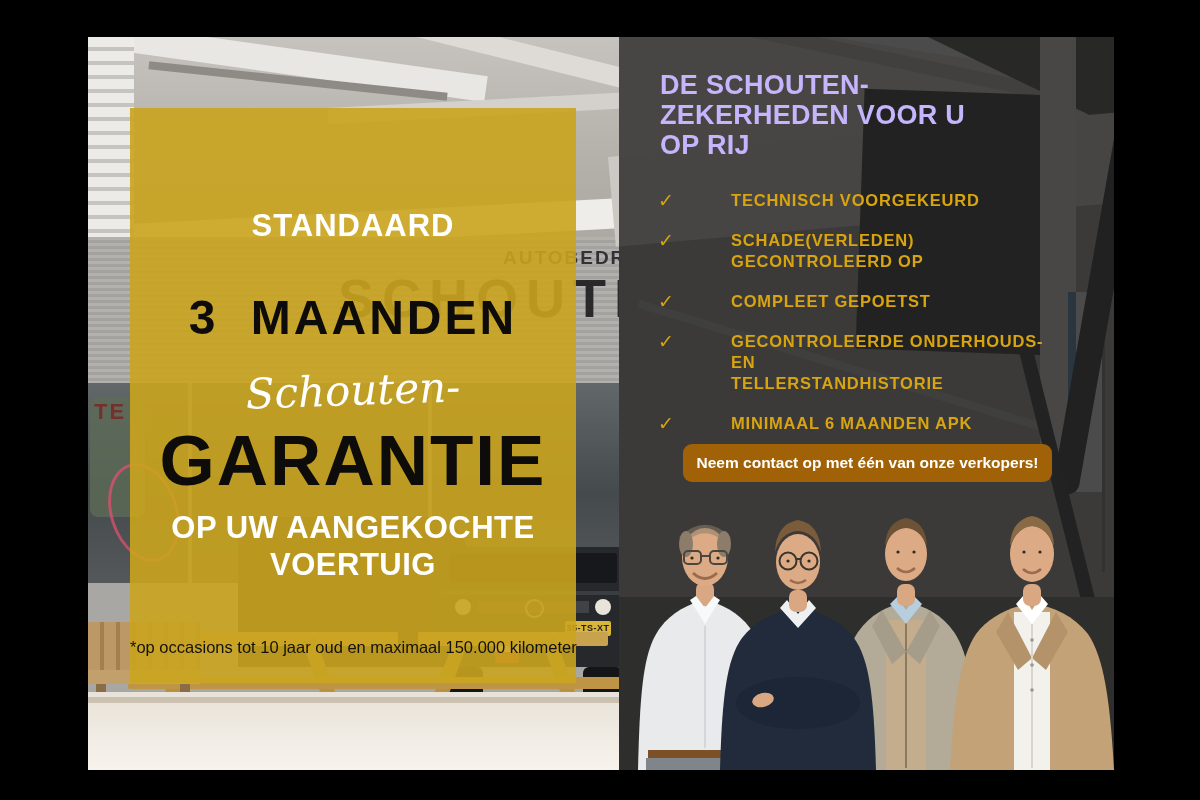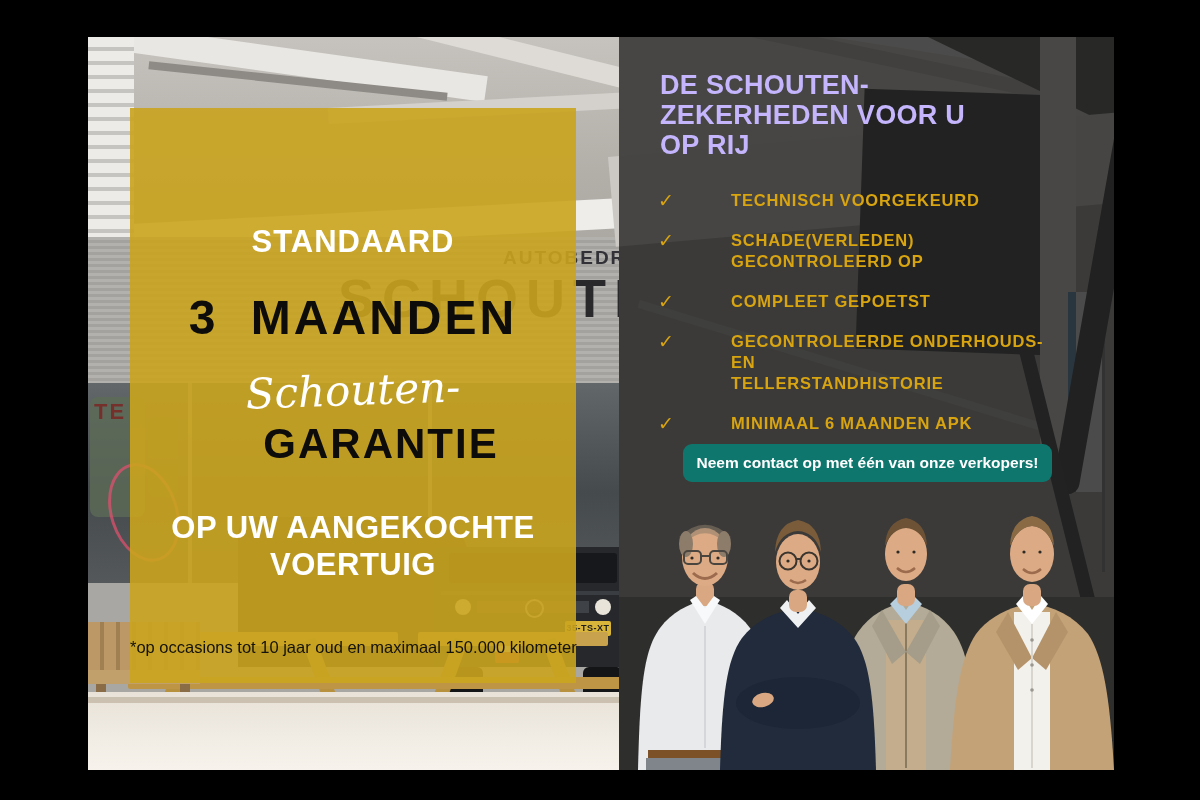--- a/index.html
+++ b/index.html
@@ -53,34 +53,34 @@
   .ph-nozzle{left:1000px;top:40px;width:26px;height:420px;background:#161616;border-radius:12px;transform:rotate(10deg);}
   .ph-hose{left:975px;top:300px;width:14px;height:380px;background:#1a1a1a;border-radius:8px;transform:rotate(-14deg);}
   .ph-rground{left:531px;top:560px;width:495px;height:173px;background:#57544f;}
   .ph-roofline{left:552px;top:263px;width:430px;height:8px;background:#b5b2ad;opacity:.7;transform:rotate(17deg);transform-origin:left top;}
   
   .yellow-box{left:130px;top:108px;width:446px;height:575px;background:rgba(202,164,30,.9);z-index:5;}
   .dark-overlay{left:619px;top:37px;width:495px;height:733px;background:rgba(36,36,36,.8);z-index:6;}
   .people{left:620px;top:500px;z-index:7;}
   
   .lp{left:130px;width:446px;text-align:center;z-index:8;white-space:nowrap;}
-  .lp-kicker{top:224px;font-size:31px;font-weight:800;letter-spacing:1px;color:#fff;}
+  .lp-kicker{top:208px;font-size:31px;font-weight:800;letter-spacing:1px;color:#fff;}
   .lp-h1{top:290px;font-size:48px;font-weight:900;letter-spacing:3px;word-spacing:16px;color:#0d0c0a;}
   .lp-script{top:366px;font-family:"DejaVu Serif",serif;font-style:italic;font-size:42px;color:#fff;transform:rotate(-2deg);}
-  .lp-h2{top:420px;font-size:42px;font-weight:900;letter-spacing:2px;color:#0d0c0a;padding-left:28px;}
+  .lp-h2{top:420px;font-size:71px;font-weight:900;letter-spacing:2px;color:#0d0c0a;}
   .lp-sub{font-size:31px;font-weight:800;letter-spacing:.5px;color:#fff;}
   .lp-disc{top:638px;font-size:16.5px;font-weight:500;color:#14120e;}
   
   .rp-heading{left:660px;top:70px;width:430px;z-index:8;color:#c4b5fd;font-size:27px;font-weight:800;line-height:30px;letter-spacing:.3px;}
   .rp-list{left:658px;top:190px;width:400px;z-index:8;display:flex;flex-direction:column;gap:19px;}
   .rp-item{display:flex;align-items:flex-start;}
   .rp-check{flex:0 0 18px;font-size:19px;line-height:21px;color:#d8a410;margin-right:8px;}
   .rp-text{font-size:16.5px;font-weight:800;letter-spacing:.8px;line-height:21px;color:#d8a410;margin-left:47px;}
   .rp-text span{display:block;}
-  .cta{left:683px;top:444px;width:369px;height:38px;background:#0f766e;border:none;border-radius:9px;
+  .cta{left:683px;top:444px;width:369px;height:38px;background:#a16207;border:none;border-radius:9px;
        color:#fff;font-family:"Liberation Sans",sans-serif;font-size:15.5px;font-weight:700;
        text-align:center;line-height:38px;white-space:nowrap;z-index:9;cursor:pointer;padding:0;}
 </style>
 </head>
 <body>
 
 <div class="stage">
 
   <div class="photo">
     <div class="abs ph-ceiling"></div>

